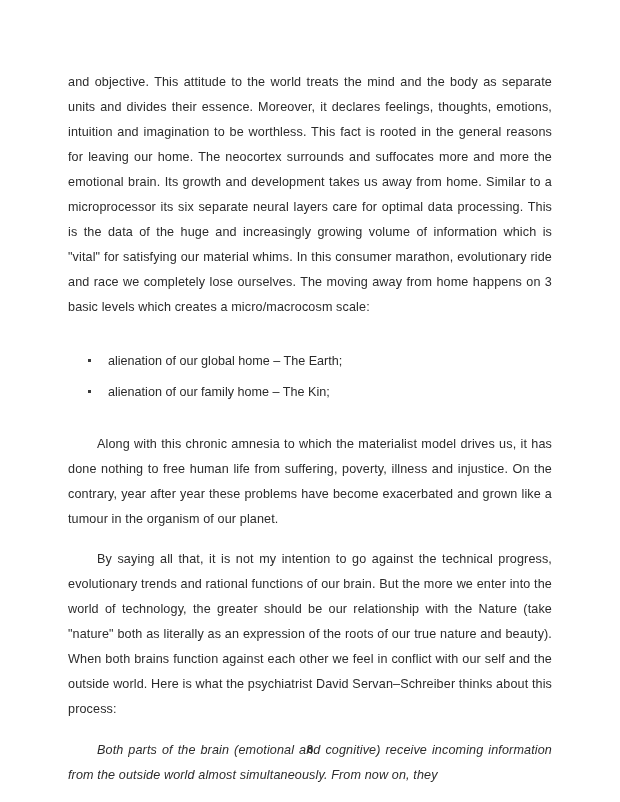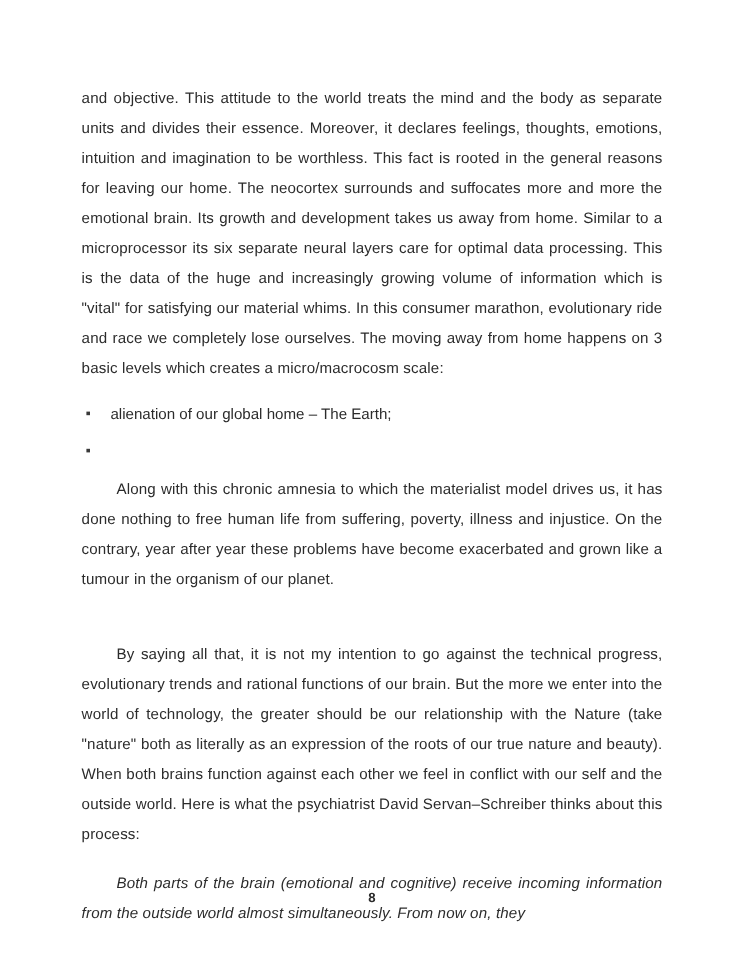--- a/index.html
+++ b/index.html
@@ -33,32 +33,31 @@
     text-align: justify;
     text-justify: inter-word;
     letter-spacing: 0.01em;
     color: #2b2b2b;
   }
   p.continuation {
     text-indent: 0;
   }
   p.indented {
     text-indent: 29px;
-    margin-top: 22px;
   }
   p.quote {
     font-style: italic;
     text-indent: 29px;
   }
   .gap-before-list {
     height: 12px;
   }
   ul.bullets {
     list-style: none;
-    margin: 0;
+    margin: 16px;
     padding: 0;
   }
   ul.bullets li {
     position: relative;
     font-size: 12.6px;
     line-height: 26.1px;
     color: #2b2b2b;
     padding-left: 24px;
     margin-bottom: 5px;
   }
@@ -103,20 +102,21 @@
 
     <div class="gap-before-list"></div>
 
     <ul class="bullets">
       <li>
         <span class="sq-bullet"></span>
         <span>alienation of our global home – The Earth;</span>
       </li>
       <li>
         <span class="sq-bullet"></span>
+        <span> alienation of our family home – The Kin;</span>
       </li>
     </ul>
 
     <div class="gap-after-list"></div>
 
     <p class="indented">Along with this chronic amnesia to which the materialist model drives us, it has done nothing to free human life from suffering, poverty, illness and injustice. On the contrary, year after year these problems have become exacerbated and grown like a tumour in the organism of our planet.</p>
 
     <div class="para-gap"></div>
 
     <p class="indented">By saying all that, it is not my intention to go against the technical progress, evolutionary trends and rational functions of our brain. But the more we enter into the world of technology, the greater should be our relationship with the Nature (take "nature" both as literally as an expression of the roots of our true nature and beauty). When both brains function against each other we feel in conflict with our self and the outside world. Here is what the psychiatrist David Servan–Schreiber thinks about this process:</p>

